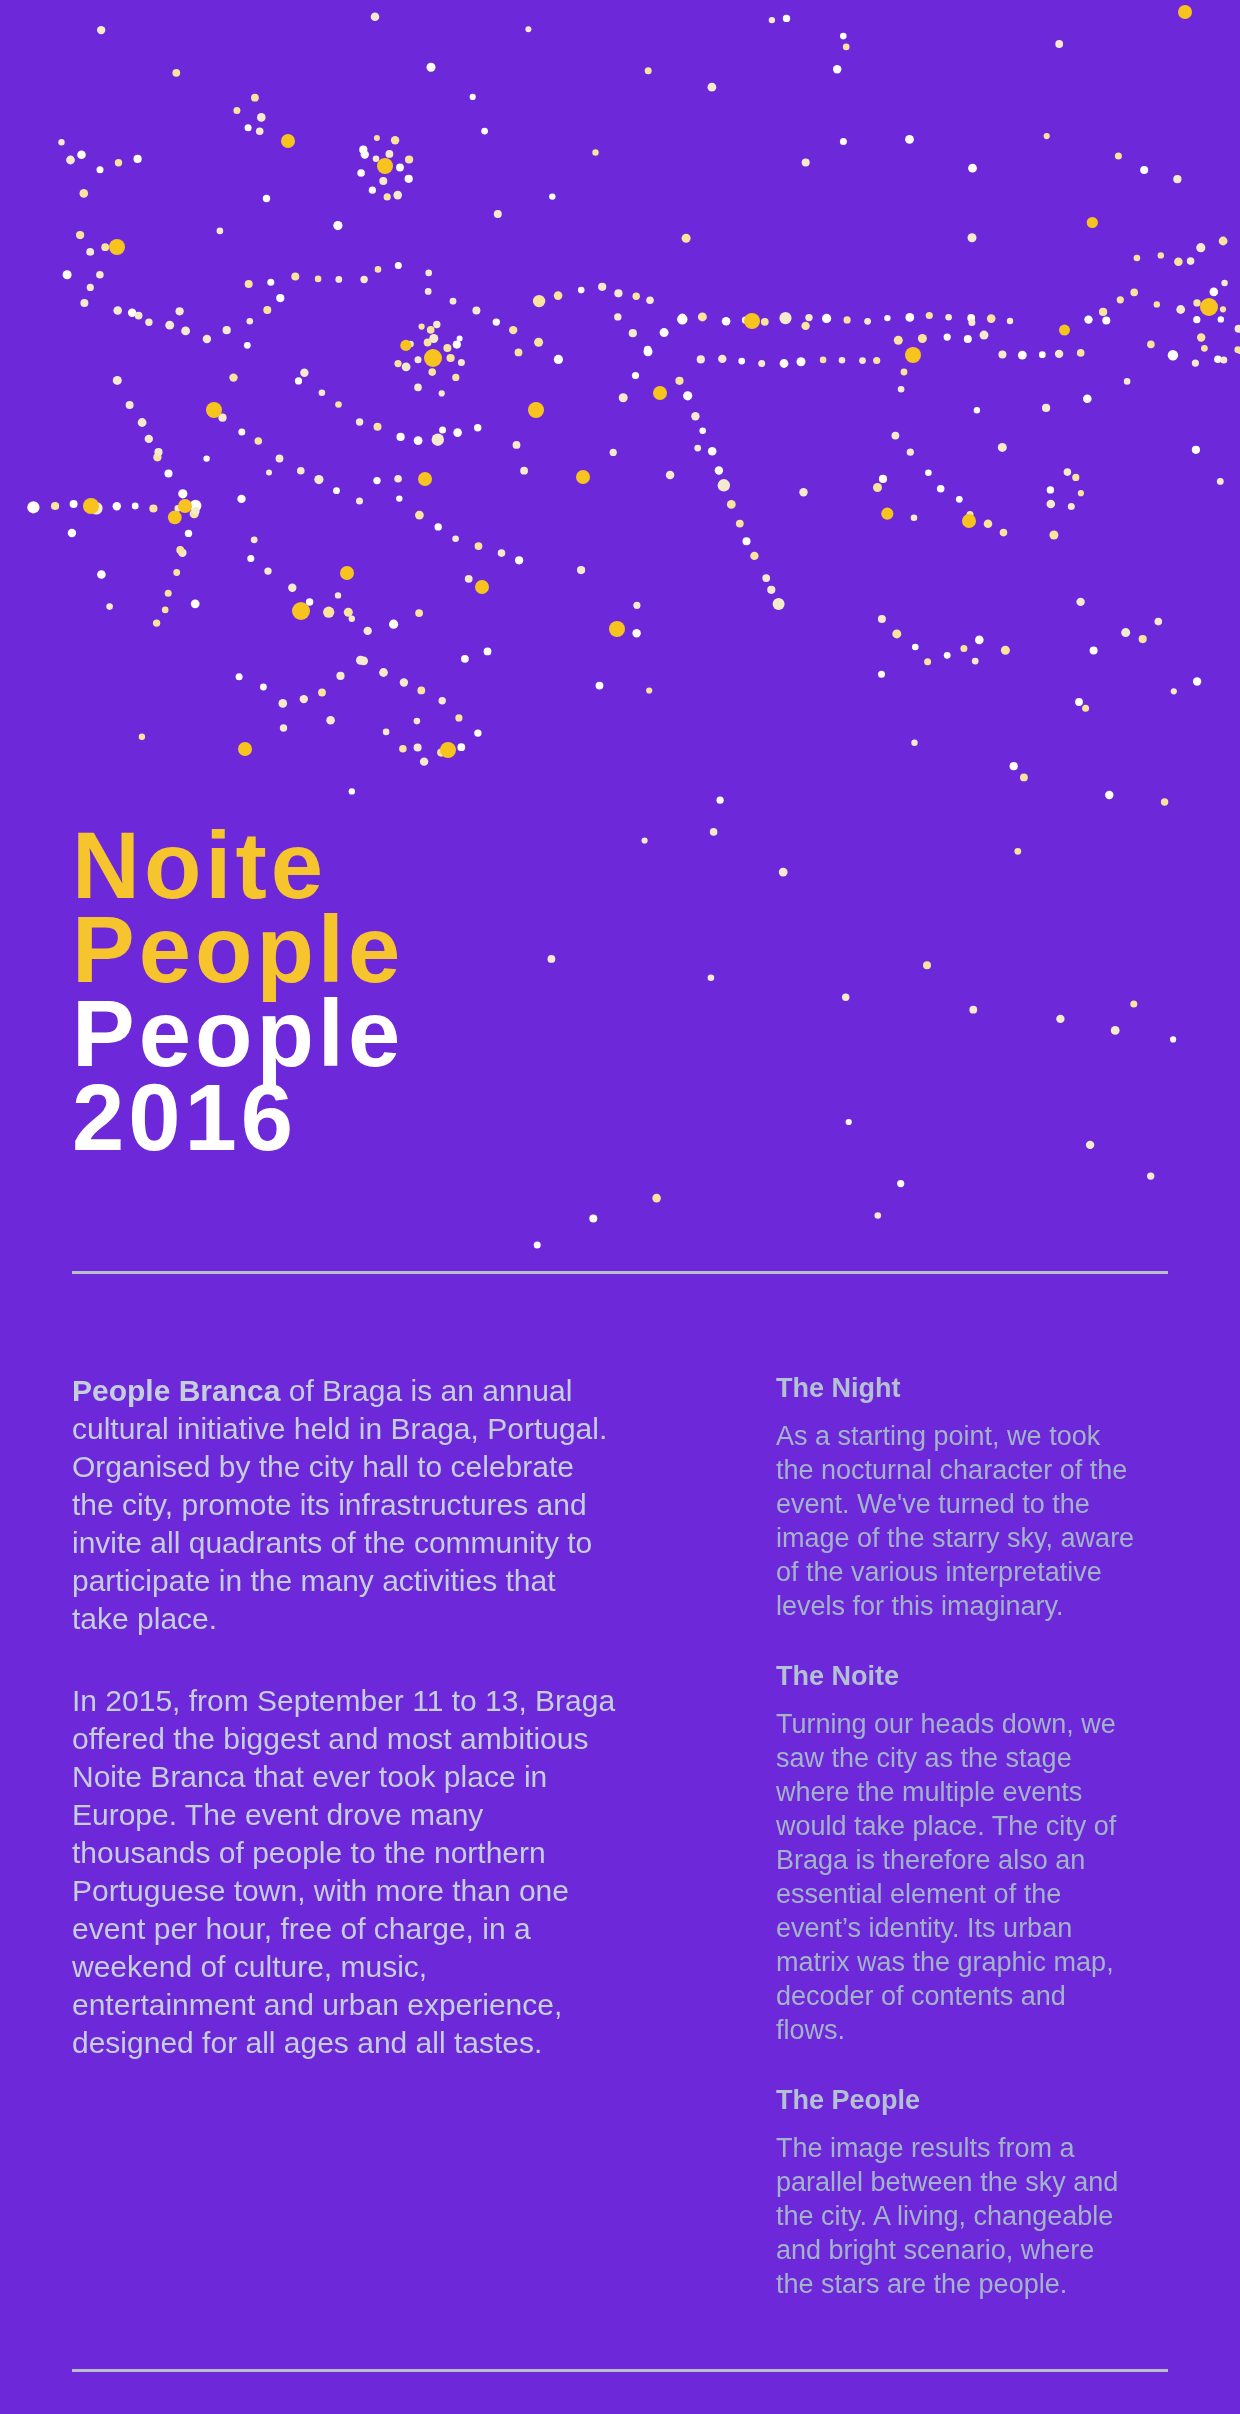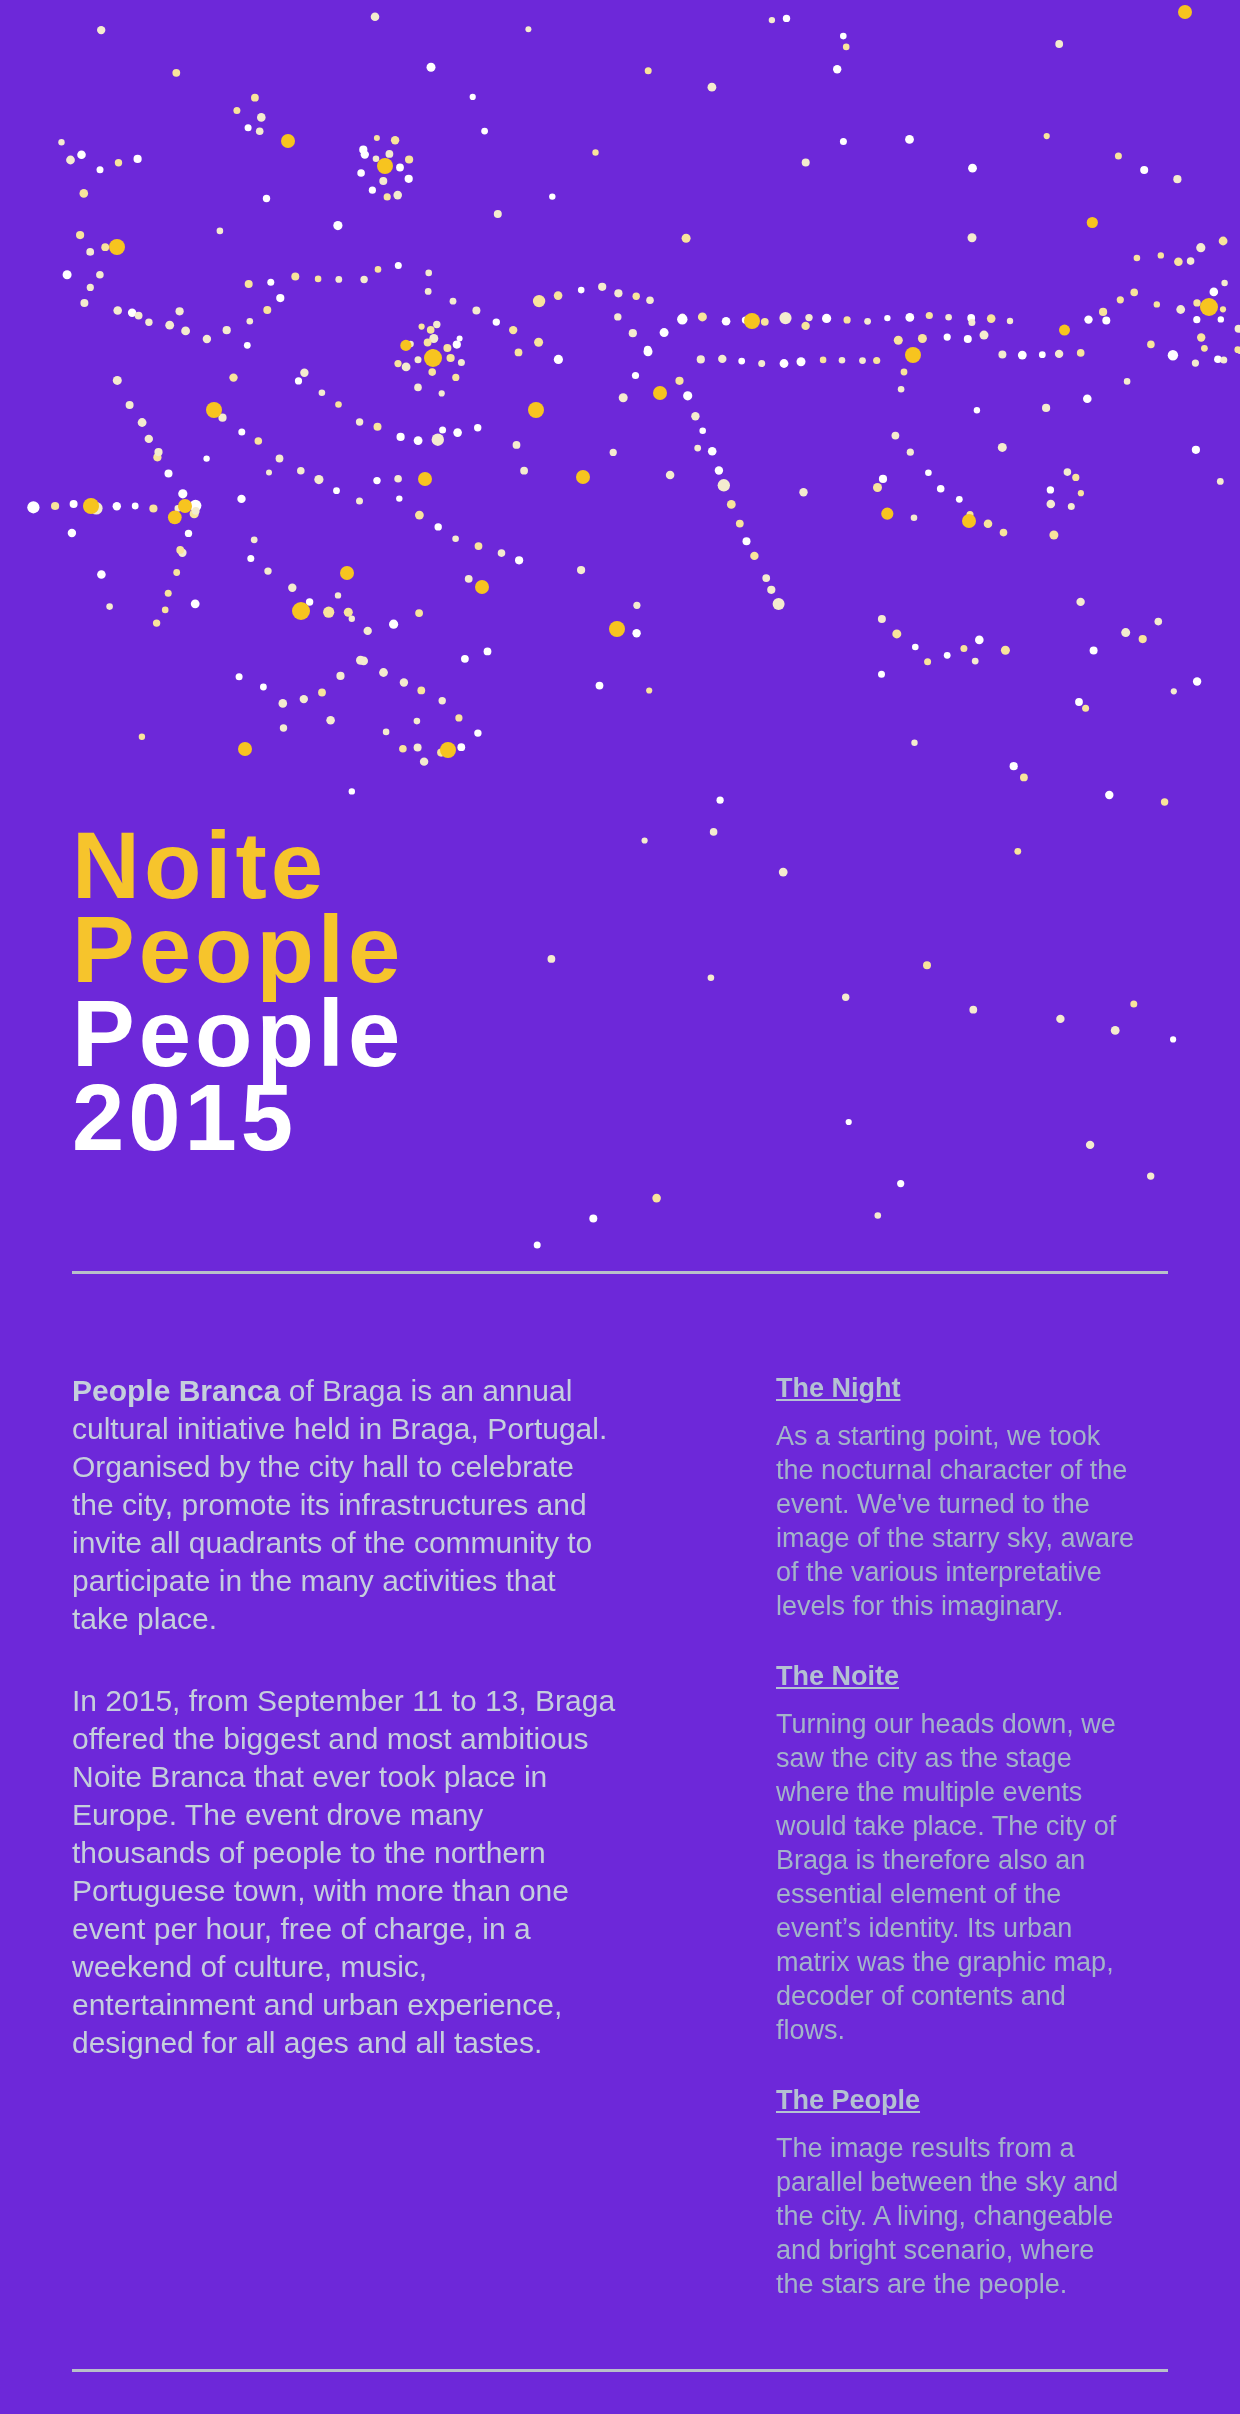--- a/index.html
+++ b/index.html
@@ -34,21 +34,20 @@
   .col-left .lead{font-weight:bold;}
   .col-right{
     position:absolute;left:776px;top:1371px;width:400px;
     font-size:27px;line-height:34px;
   }
   .col-right .section{margin:0 0 36px 0;}
   .col-right h3{
     margin:0 0 14px 0;
     font-size:27px;line-height:34px;font-weight:bold;
     color:#b4c1d2;
-    text-decoration:underline;
   }
   .col-right .sec-text{color:#a3b4c9;white-space:pre-line;}
 </style>
 </head>
 <body>
 
 <div class="poster">
 
   <svg class="starfield" xmlns="http://www.w3.org/2000/svg" width="1240" height="1290">
       <circle cx="80.1" cy="235.1" r="4.1" fill="#f8e49c"></circle>
@@ -474,21 +473,21 @@
       <circle cx="245.0" cy="749.0" r="7.0" fill="#f7c41f"></circle>
       <circle cx="448.0" cy="750.0" r="8.0" fill="#f7c41f"></circle>
       <circle cx="288.0" cy="141.0" r="7.0" fill="#f7c41f"></circle>
       <circle cx="660.0" cy="393.0" r="7.0" fill="#f7c41f"></circle>
     </svg>
 
   <div class="title">
     <div class="t-line accent">Noite</div>
     <div class="t-line accent">People</div>
     <div class="t-line plain">People</div>
-    <div class="t-line plain">2015</div>
+    <div class="t-line plain">2016</div>
   </div>
 
   <div class="divider d1"></div>
 
   <div class="col-left">
     <p><span class="lead">People Branca</span><span> of Braga is an annual
 cultural initiative held in Braga, Portugal.
 Organised by the city hall to celebrate
 the city, promote its infrastructures and
 invite all quadrants of the community to

